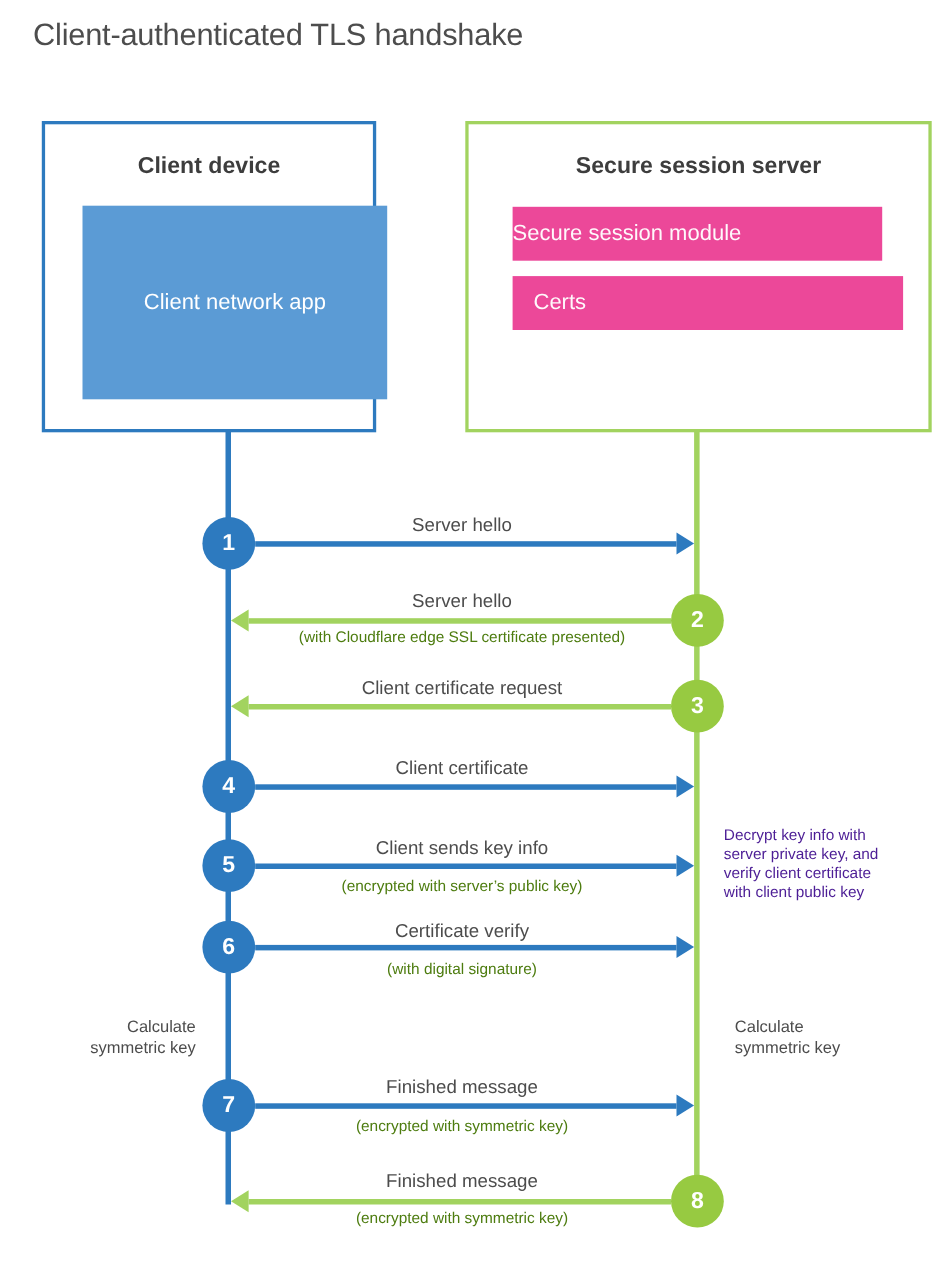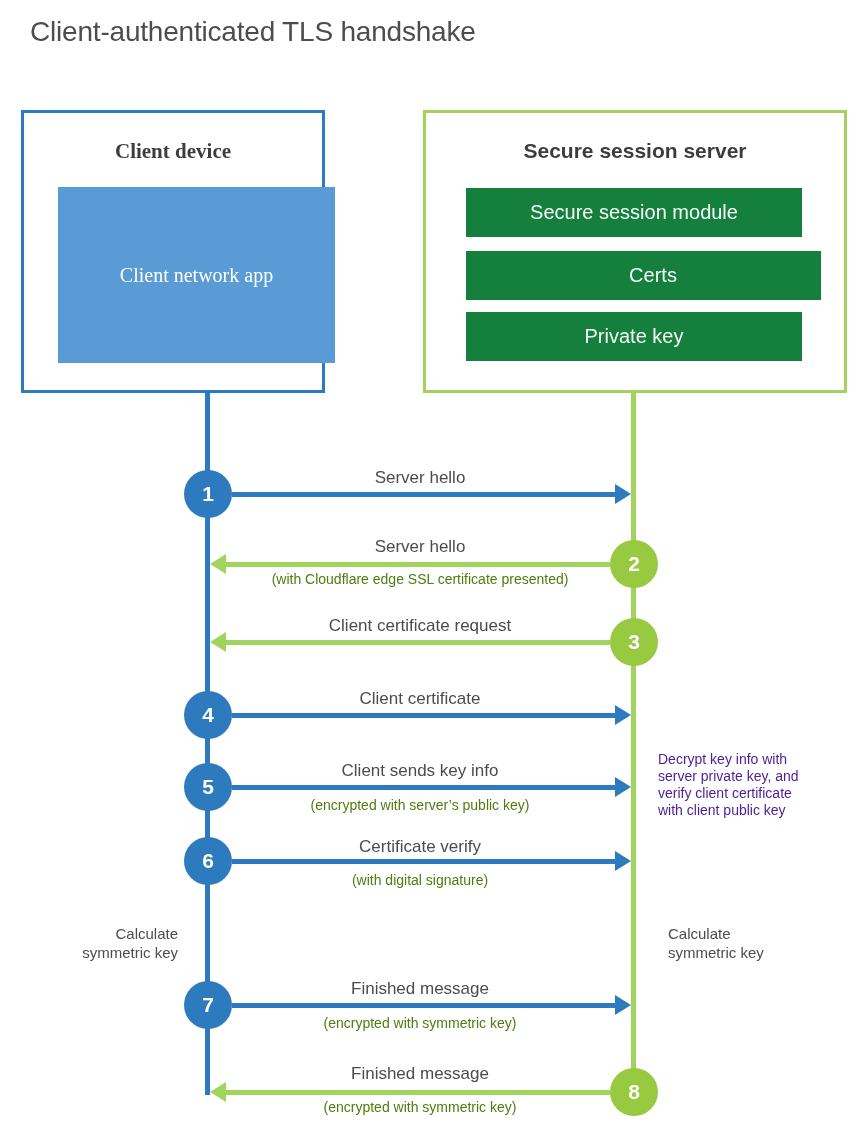--- a/index.html
+++ b/index.html
@@ -6,34 +6,34 @@
   .canvas{
     position:relative;width:865px;height:1146px;background:#ffffff;
     font-family:"Liberation Sans","DejaVu Sans",sans-serif;overflow:hidden;
   }
   .title{
     position:absolute;left:30px;top:16px;font-size:28px;font-weight:300;
     color:#4d4d4d;letter-spacing:-0.2px;
   }
   
   .actor{position:absolute;top:110px;height:283px;box-sizing:border-box;background:#fff;}
-  .actor.client{left:21px;width:304px;border:3px solid #2d7abf;font-family:Liberation Serif, serif;}
+  .actor.client{left:38px;width:304px;border:3px solid #2d7abf;}
   .actor.server{left:423px;width:424px;border:3px solid #a2d35f;}
   .actor h2{
     margin:0;padding-top:26px;text-align:center;font-size:21px;font-weight:bold;color:#3d3d3d;
   }
   .appbox{
     position:absolute;left:34px;top:74px;width:277px;height:176px;background:#5b9bd5;
     display:flex;align-items:center;justify-content:center;text-align:center;
     color:#ffffff;font-size:20px;line-height:26px;
   }
   .appbox span{display:block;width:170px;}
   .modbar{
-    position:absolute;left:40px;width:336px;height:49px;background:#15803d;
-    display:flex;align-items:center;justify-content:center;
+    position:absolute;left:40px;width:336px;height:49px;background:#ec4899;
+    display:flex;align-items:center;justify-content:flex-start;
     color:rgba(255,255,255,0.96);font-size:20px;
   }
   .modbar.m0{top:75px;} .modbar.m1{top:138px;padding-left:19px;} .modbar.m2{top:199px;}
   
   .vline{position:absolute;top:391px;width:5px;}
   .vline.blue{left:205px;height:704px;background:#2d7abf;}
   .vline.green{left:631px;height:701px;background:#a2d35f;}
   
   .step{--c:#2d7abf;}
   .step.green{--c:#a2d35f;}
@@ -95,23 +95,20 @@
     </div>
   </div>
 
   <div class="actor server">
     <h2>Secure session server</h2>
     <div class="modbar m0">
       <span>Secure session module</span>
     </div>
     <div class="modbar m1">
       <span>Certs</span>
-    </div>
-    <div class="modbar m2">
-      <span>Private key</span>
     </div>
   </div>
 
   <div class="vline blue"></div>
   <div class="vline green"></div>
 
   <div class="step s1 blue dirR">
     <div class="shaft"></div>
     <div class="head"></div>
     <div class="msg">Server hello</div>

